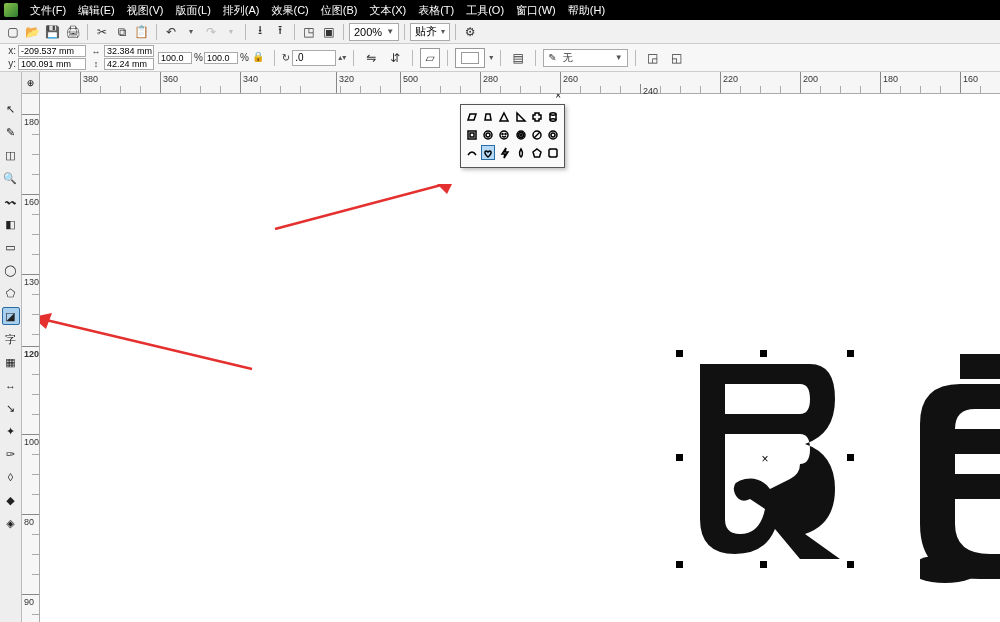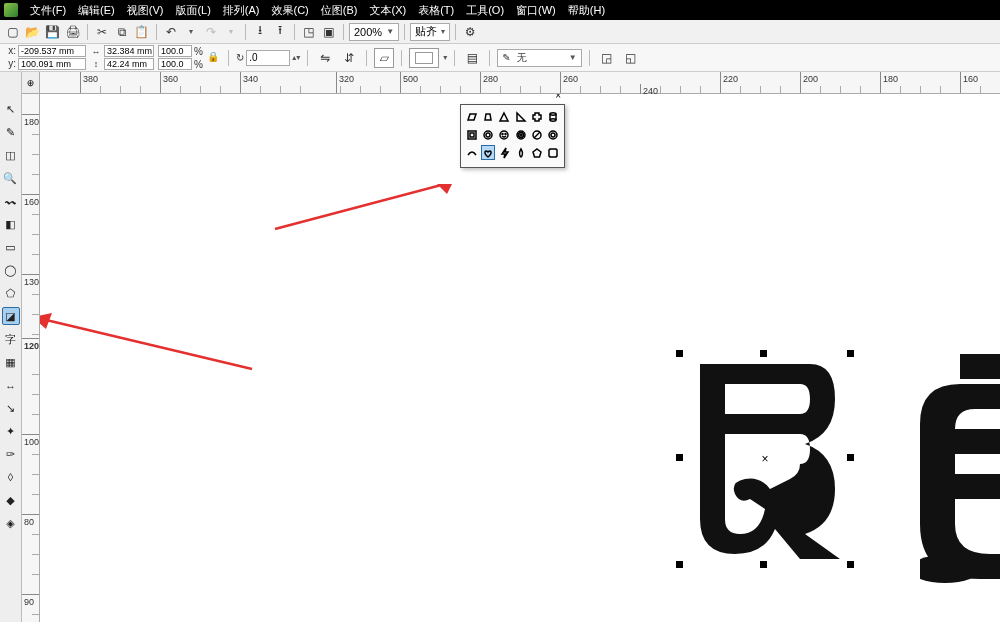--- a/index.html
+++ b/index.html
@@ -18,21 +18,21 @@
   .dd { font-size:8px; color:#555; }
 
   
   .propbar { height: 28px; background: #f7f7f7; border-bottom: 1px solid #ccc; display: flex; align-items: center; padding: 0 4px; gap: 4px; font-size:10px; color:#333; }
   .coord-grp { display:flex; flex-direction:column; gap:1px; line-height:1; }
   .coord-row { display:flex; align-items:center; gap:2px; }
   .coord-row .lbl { width:12px; text-align:right; }
   .coord-row .val { width:68px; height:12px; border:1px solid #aaa; background:#fff; font-size:9px; padding-left:2px; }
   .coord-row .val2 { width:50px; }
   .mini-ic { width:12px; height:12px; display:flex; align-items:center; justify-content:center; font-size:9px; }
-  .pct-grp { display:flex; flex-direction:column; gap:1px; }
+  .pct-grp { display:flex; flex-direction:row; gap:1px; }
   .pct-grp .val { width:34px; }
   .lock { width:14px; height:14px; font-size:10px; }
   .rot-box { display:flex; align-items:center; gap:2px; }
   .rot-box .val { width:44px; height:16px; border:1px solid #aaa; background:#fff; font-size:10px; padding-left:2px; }
   .prop-btn { width:20px; height:20px; border:1px solid transparent; display:flex; align-items:center; justify-content:center; font-size:12px; }
   .prop-btn.bordered { border:1px solid #999; background:#fff; }
   .outline-sel { height:18px; border:1px solid #aaa; background:#fff; font-size:10px; padding:0 4px; display:flex; align-items:center; gap:6px; }
 
   
   .workarea { position: absolute; top: 72px; left: 0; right: 0; bottom: 0; background: #fff; }
@@ -302,21 +302,21 @@
         </div>
         <div class="minor" style="top: 120px;"></div>
         <div class="minor" style="top: 140px;"></div>
         <div class="minor" style="top: 160px;"></div>
         <div class="tick" style="top: 180px;">
           <span>130</span>
         </div>
         <div class="minor" style="top: 200px;"></div>
         <div class="minor" style="top: 220px;"></div>
         <div class="minor" style="top: 240px;"></div>
-        <div class="tick" style="top: 244px; font-weight: bold;">
+        <div class="tick" style="top: 252px; font-weight: bold;">
           <span>120</span>
         </div>
         <div class="minor" style="top: 280px;"></div>
         <div class="minor" style="top: 300px;"></div>
         <div class="minor" style="top: 320px;"></div>
         <div class="tick" style="top: 340px;">
           <span>100</span>
         </div>
         <div class="minor" style="top: 360px;"></div>
         <div class="minor" style="top: 380px;"></div>

